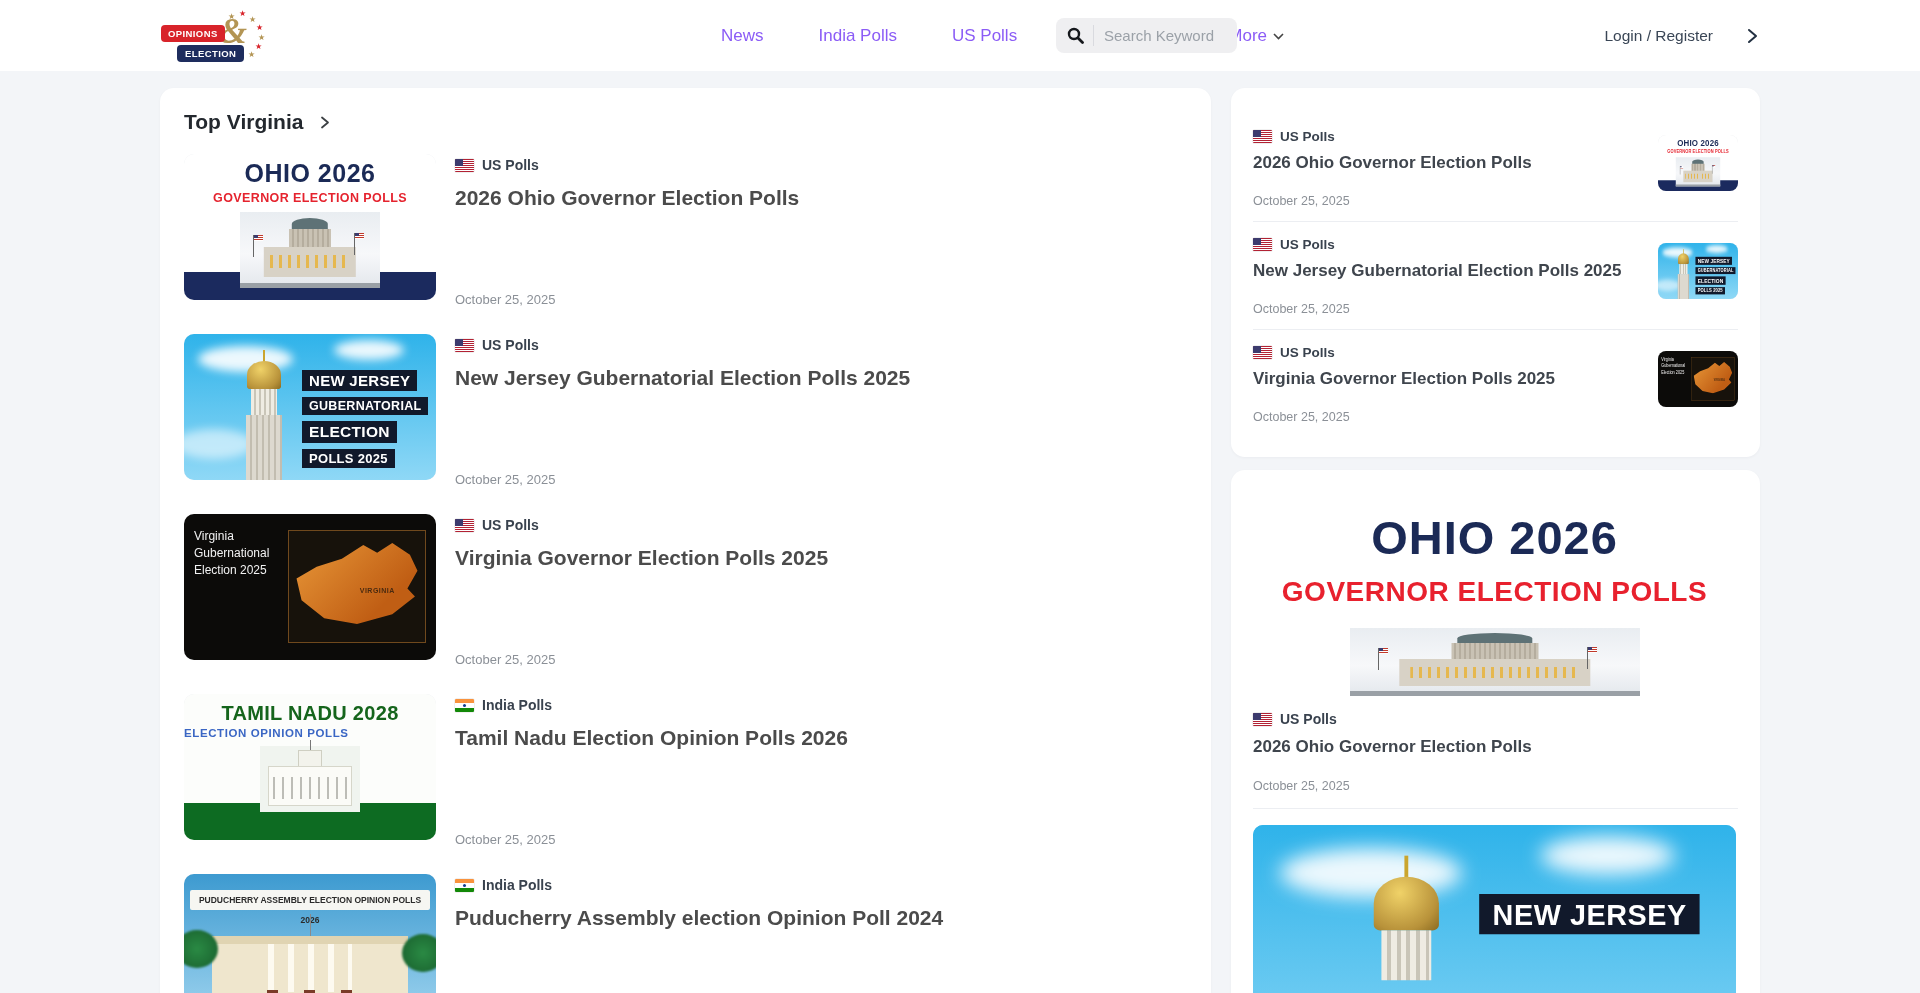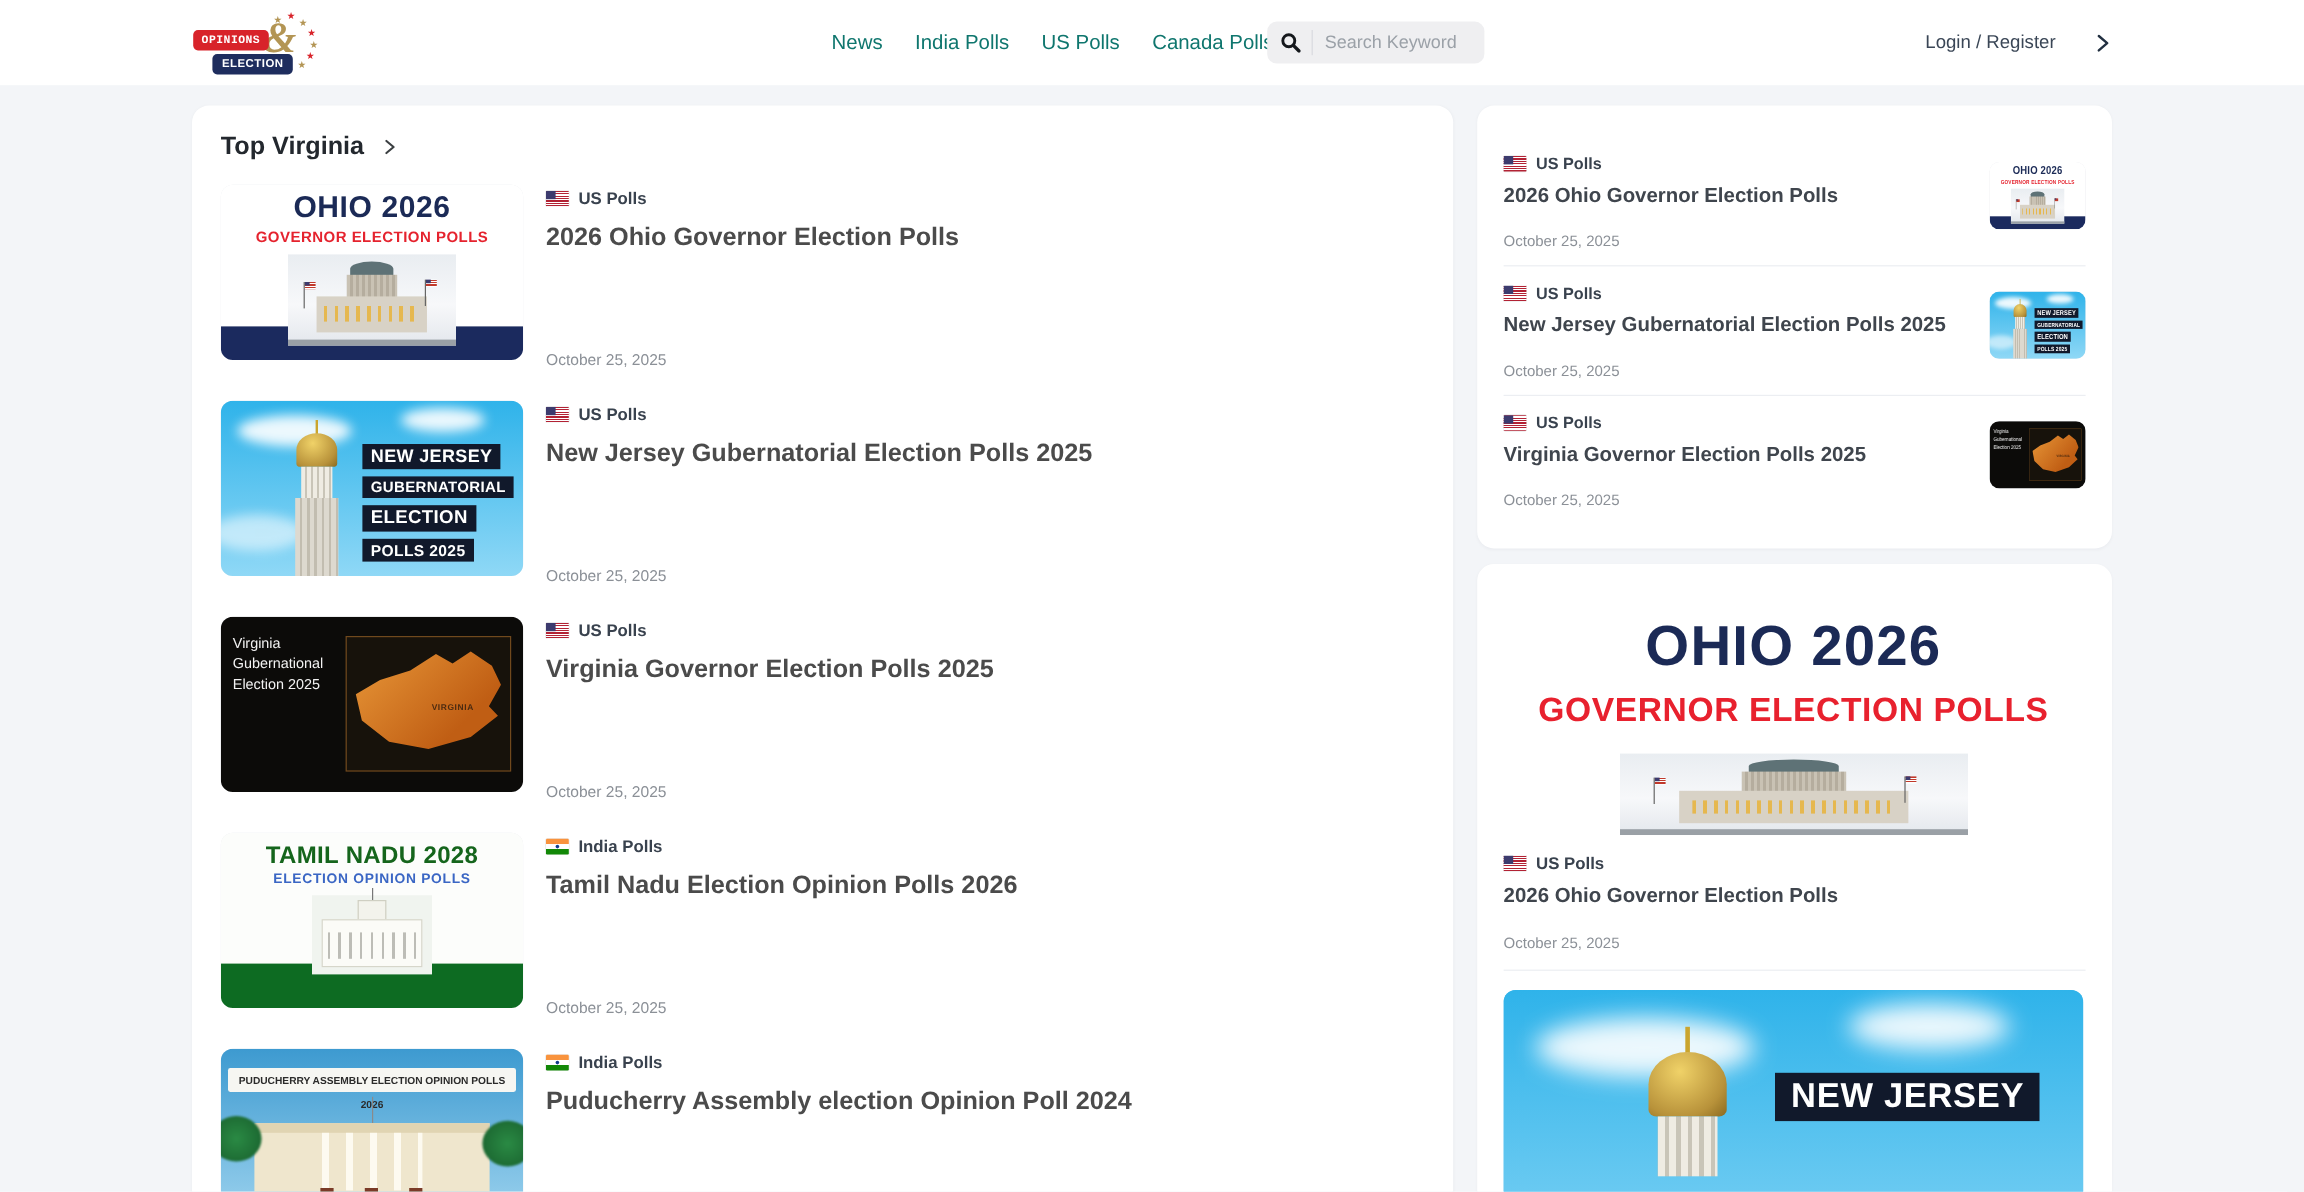--- a/index.html
+++ b/index.html
@@ -3,30 +3,30 @@
 <meta charset="utf-8">
 <style>
   * { margin:0; padding:0; box-sizing:border-box; }
   html,body { width:1920px; height:993px; overflow:hidden; background:#f3f5f8;
     font-family:"Liberation Sans", sans-serif; }
 
   
   .header { position:relative; height:71px; background:#fff; }
   .logo { position:absolute; left:161px; top:12px; width:110px; height:50px; cursor:pointer; }
   .logo-op { position:absolute; left:0; top:13px; background:#d8232a; color:#fff; font-weight:700;
-    font-size:9.5px; letter-spacing:.4px; padding:3px 7px; border-radius:4px; z-index:2;font-family:Liberation Mono, monospace; }
+    font-size:9.5px; letter-spacing:.4px; padding:3px 7px; border-radius:4px; z-index:2; }
   .logo-ra { position:absolute; left:16px; top:33px; background:#1e2d5e; color:#fff; font-weight:700;
     font-size:9.5px; letter-spacing:.4px; padding:3px 8px; border-radius:4px; z-index:2; }
   .logo-amp { position:absolute; left:58px; top:-2px; color:#b39554; font-size:36px; font-weight:700;
     font-style:italic; font-family:"Liberation Serif", serif; z-index:1; }
   .logo-star { position:absolute; font-size:8px; line-height:8px; }
   .logo-star.gold { color:#b39554; } .logo-star.red { color:#d8232a; }
 
   .nav { position:absolute; left:693px; top:0; height:71px; display:flex; align-items:center; gap:27px; }
-  .nav-link { font-size:17px; color:#0f766e; cursor:pointer; display:flex; align-items:center; gap:6px; white-space:nowrap; }
+  .nav-link { font-size:17px; color:#8b5cf6; cursor:pointer; display:flex; align-items:center; gap:6px; white-space:nowrap;margin-left:28px; }
   .chev-down { width:11px; height:7px; margin-top:2px; }
 
   .search { position:absolute; left:1056px; top:18px; width:181px; height:35px; background:#efeff1;
     border-radius:8px; display:flex; align-items:center; padding:0 11px; }
   .search-divider { width:1px; height:21px; background:#d9dadf; margin:0 10px 0 9px; }
   .search input { border:none; outline:none; background:transparent; font-size:15px; width:110px;
     color:#333; font-family:"Liberation Sans", sans-serif; }
   .search input::placeholder { color:#9ba1a8; }
 
   .auth { position:absolute; right:160px; top:0; height:71px; display:flex; align-items:center; gap:31px; cursor:pointer; }
@@ -135,21 +135,21 @@
   .va-frame { position:absolute; left:104px; top:16px; width:138px; height:113px; background:#17120b;
     border:1px solid #70491d; }
   .va-map { position:absolute; inset:6px 5px; background:linear-gradient(135deg,#ea9a3a,#c05e14 70%);
     clip-path:polygon(2% 42%,18% 30%,38% 22%,55% 8%,66% 16%,78% 6%,92% 18%,98% 34%,90% 52%,96% 60%,78% 78%,50% 88%,24% 82%,6% 64%); }
   .va-map-label { position:absolute; left:52%; top:50%; font-size:7px; font-weight:700; color:#4a2a10; letter-spacing:.5px; }
 
   
   .art-tn { background:#fcfdfb; }
   .tn-t1 { position:absolute; top:8px; width:100%; text-align:center; font-size:20px;
     font-weight:800; color:#15651c; letter-spacing:.3px; }
-  .tn-t2 { position:absolute; top:33px; width:100%; text-align:center; font-size:11.5px;
+  .tn-t2 { position:absolute; top:33px; width:100%; text-align:left; font-size:11.5px;
     font-weight:700; color:#3a66c4; letter-spacing:.6px; }
   .tn-band { position:absolute; left:0; bottom:0; width:100%; height:37px; background:#0d6b22; }
   .tn-photo { position:absolute; left:76px; top:52px; width:100px; height:66px; z-index:2;
     background:#f0f4ef; }
   .tn-bldg { position:absolute; left:8px; right:8px; bottom:6px; height:40px; background:#fbfbf7;
     border:1px solid #d6d6ca; }
   .tn-bldg::after { content:""; position:absolute; left:4px; right:4px; top:10px; height:22px;
     background:repeating-linear-gradient(90deg,rgba(95,95,85,.4) 0 2px,transparent 2px 9px); }
   .tn-tower { position:absolute; left:50%; transform:translateX(-50%); bottom:44px; width:24px; height:18px;
     background:#f3f3ec; border:1px solid #cfcfc2; }

